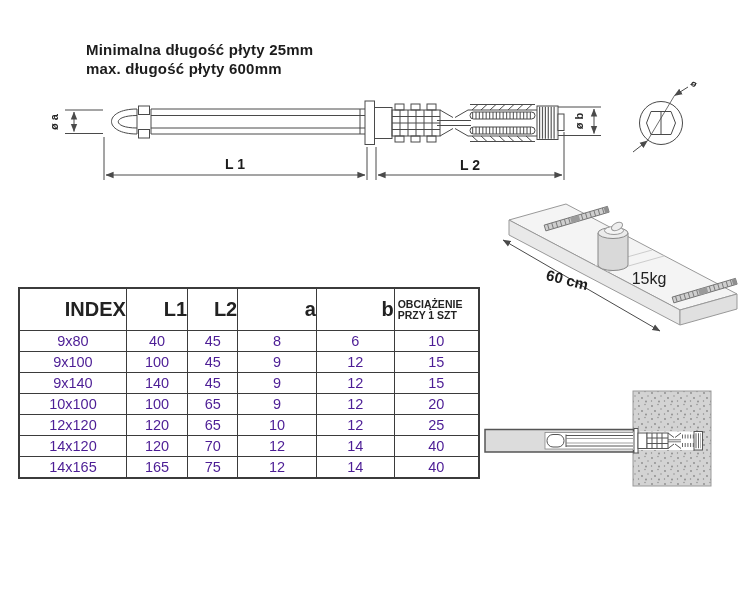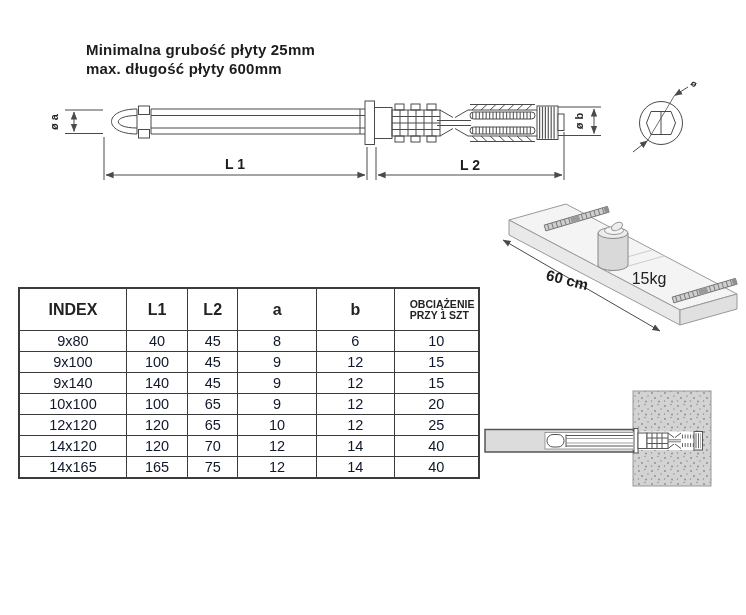--- a/index.html
+++ b/index.html
@@ -5,32 +5,32 @@
   html,body{margin:0;padding:0;background:#ffffff;}
   .canvas{position:relative;width:746px;height:615px;background:#ffffff;overflow:hidden;
           font-family:"Liberation Sans",sans-serif;color:#2e2e2e;}
   .hdr{position:absolute;left:86px;top:40px;font-size:15px;font-weight:bold;
        line-height:19px;color:#1c1c1c;letter-spacing:.2px;white-space:pre;}
   .fig{position:absolute;}
   table.spec{position:absolute;left:18px;top:287px;width:462px;border-collapse:collapse;
              table-layout:fixed;border:2px solid #3b3b3b;}
   table.spec th,table.spec td{border:1px solid #3b3b3b;padding:0;text-align:center;
              font-family:"Liberation Sans",sans-serif;}
-  table.spec th{height:41px;font-size:16px;font-weight:bold;color:#222;}
-  table.spec th.load-h{font-size:10.5px;line-height:11px;text-align:left;padding-left:15px;}
-  table.spec td{height:20px;font-size:14.5px;color:#0f172a;}
+  table.spec th{height:41px;font-size:20px;font-weight:bold;color:#222;text-align:right;}
+  table.spec th.load-h{font-size:10.5px;line-height:11px;text-align:left;padding-left:3px;}
+  table.spec td{height:20px;font-size:14.5px;color:#4c1d95;}
   .c-index{width:105px}.c-l1{width:60px}.c-l2{width:49px}.c-a{width:77px}.c-b{width:76px}.c-load{width:83px}
   svg text{font-family:"Liberation Sans",sans-serif;}
 </style>
 </head>
 <body>
 
 <div class="canvas">
 
-  <div class="hdr"><span>Minimalna grubość płyty 25mm</span><br><span>max. długość płyty 600mm</span></div>
+  <div class="hdr"><span>Minimalna długość płyty 25mm</span><br><span>max. długość płyty 600mm</span></div>
 
   <svg class="fig" style="left:30px;top:85px" width="580" height="105" viewBox="30 85 580 105">
     <defs>
       <marker id="arr" viewBox="0 0 10 10" refX="9.5" refY="5" markerWidth="8" markerHeight="8" orient="auto-start-reverse">
           <path d="M0,1 L10,5 L0,9 z" fill="#4a4a4a"></path>
         </marker>
     </defs>
     <g stroke="#4a4a4a" fill="none" stroke-width="1">
 
       <g>

